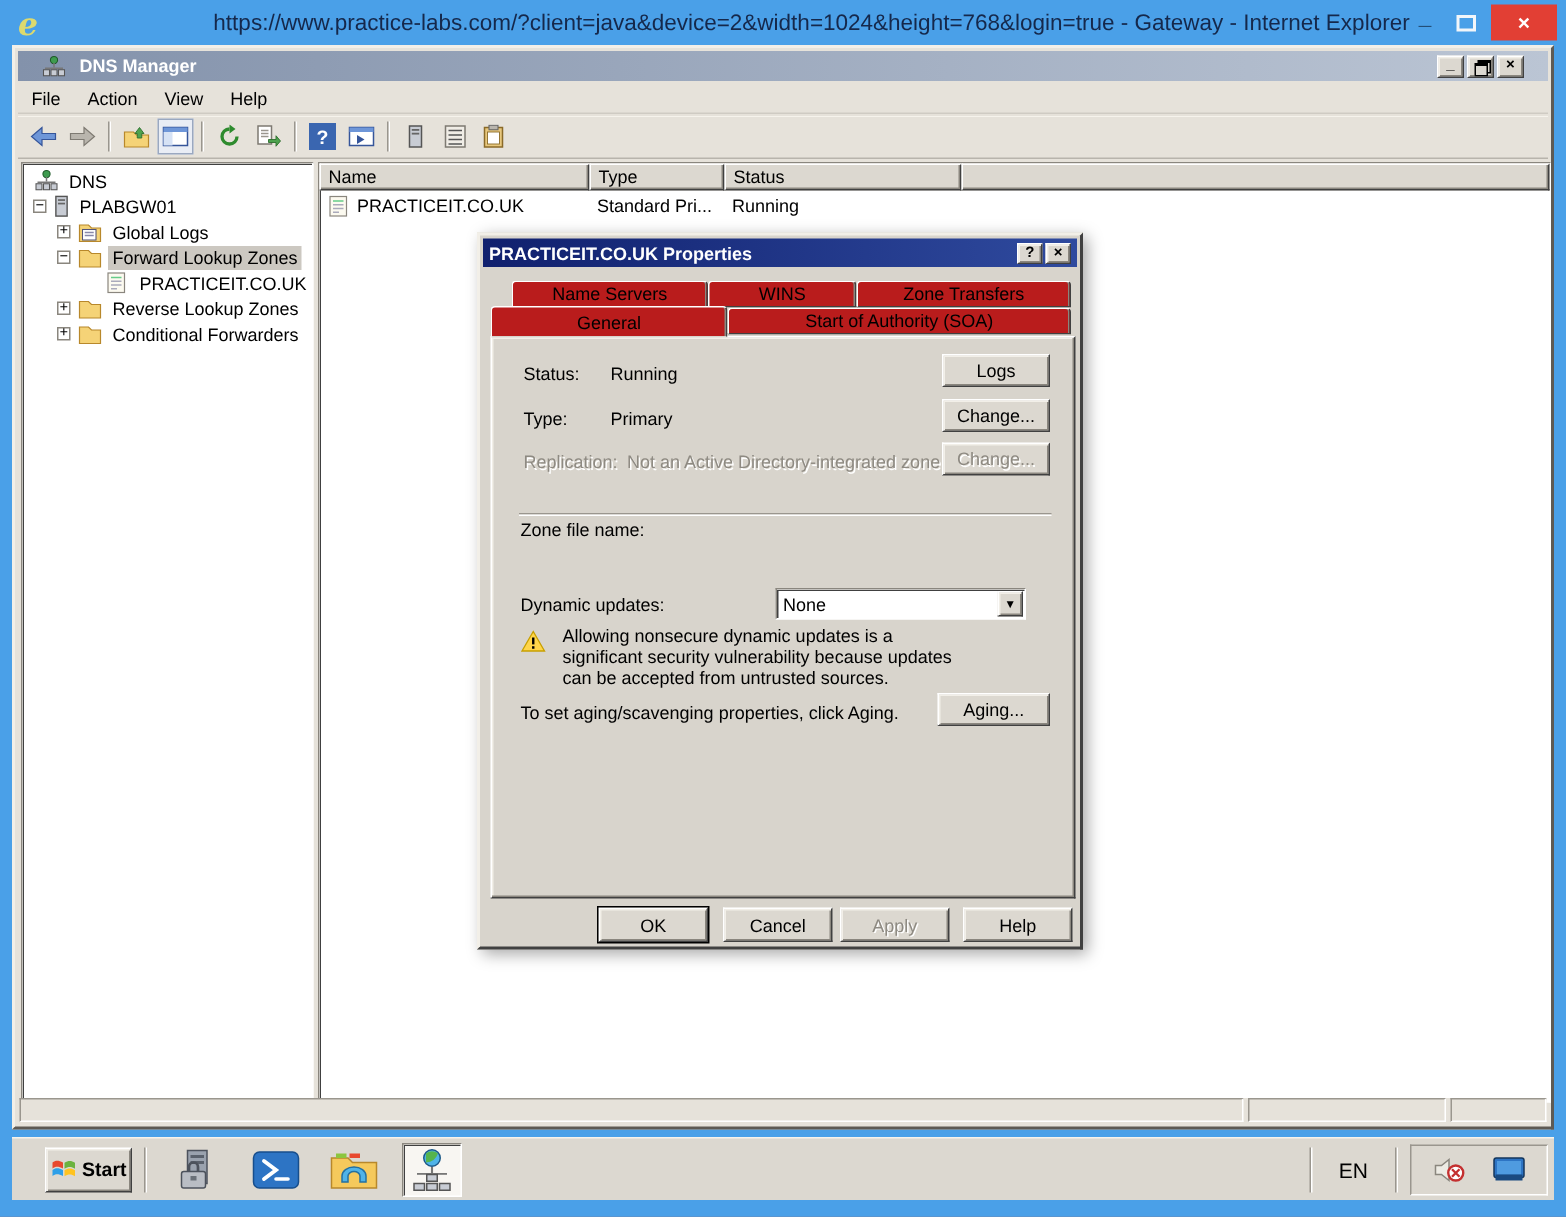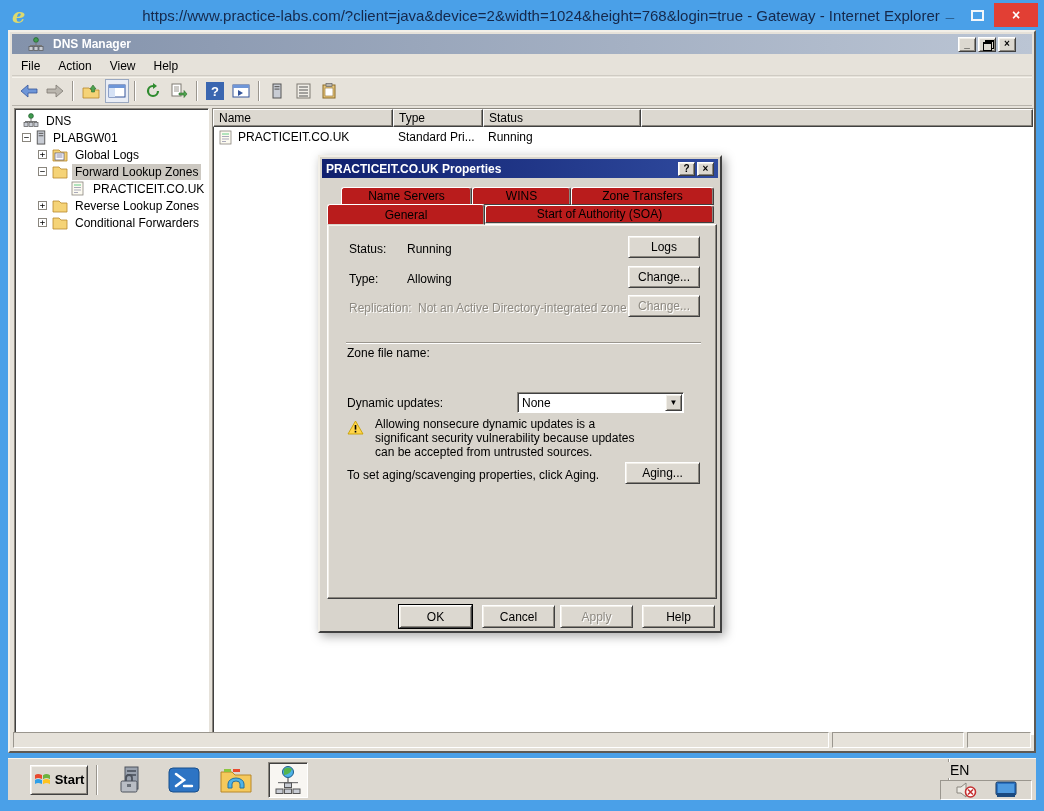--- a/index.html
+++ b/index.html
@@ -98,21 +98,21 @@
 
   
   .taskbar{position:absolute;left:8px;top:758px;width:1028px;height:42px;background:#DCD8D0;
            border-top:1px solid #F6F3EC;display:flex;align-items:center;padding-left:16px;}
   .start-btn{margin-left:6px;width:58px;height:30px;display:flex;align-items:center;justify-content:center;
              gap:4px;font-weight:bold;font-size:13px;}
   .ql-sep{width:2px;height:30px;border-left:1px solid #9A968E;border-right:1px solid #fff;margin:0 8px;}
   .ql-icon{width:40px;height:36px;display:flex;align-items:center;justify-content:center;margin:0 6px;}
   .ql-icon.pressed{background:#F8F6F2;border:1px solid;border-color:#8A867E #FFFFFF #FFFFFF #8A867E;
                    box-shadow:inset 1px 1px 0 #404040;}
-  .tb-right{margin-left:auto;display:flex;align-items:flex-start;height:100%;flex-direction:column;}
+  .tb-right{margin-left:auto;display:flex;align-items:center;height:100%;}
   .lang{padding:0 10px;font-size:14px;}
   .tray{display:flex;align-items:center;gap:18px;height:34px;padding:0 14px;margin-right:4px;
         border:1px solid;border-color:#9A968E #FFFFFF #FFFFFF #9A968E;}
 </style>
 </head>
 <body>
 
 <div class="stage">
 
   <div class="ie-titlebar">
@@ -349,21 +349,21 @@
 
     <div class="tab active" style="left:7px;top:47px;width:158px">General</div>
     <div class="tab" style="left:165px;top:48px;width:229px;border-bottom:1px solid #404040">Start of Authority (SOA)</div>
 
     <div class="tab-page">
       <span class="fld-label" style="left:21px;top:17px">Status:</span>
       <span class="fld-label" style="left:79px;top:17px">Running</span>
       <div class="btn" style="position:absolute;left:300px;top:11px;width:72px;height:22px">Logs</div>
 
       <span class="fld-label" style="left:21px;top:47px">Type:</span>
-      <span class="fld-label" style="left:79px;top:47px">Allowing</span>
+      <span class="fld-label" style="left:79px;top:47px">Primary</span>
       <div class="btn" style="position:absolute;left:300px;top:41px;width:72px;height:22px">Change...</div>
 
       <span class="fld-label gray" style="left:21px;top:76px">Replication:</span>
       <span class="fld-label gray" style="left:90px;top:76px">Not an Active Directory-integrated zone</span>
       <div class="btn disabled" style="position:absolute;left:300px;top:70px;width:72px;height:22px">Change...</div>
 
       <div class="groove" style="left:18px;top:117px;width:355px"></div>
 
       <span class="fld-label" style="left:19px;top:121px">Zone file name:</span>
 

